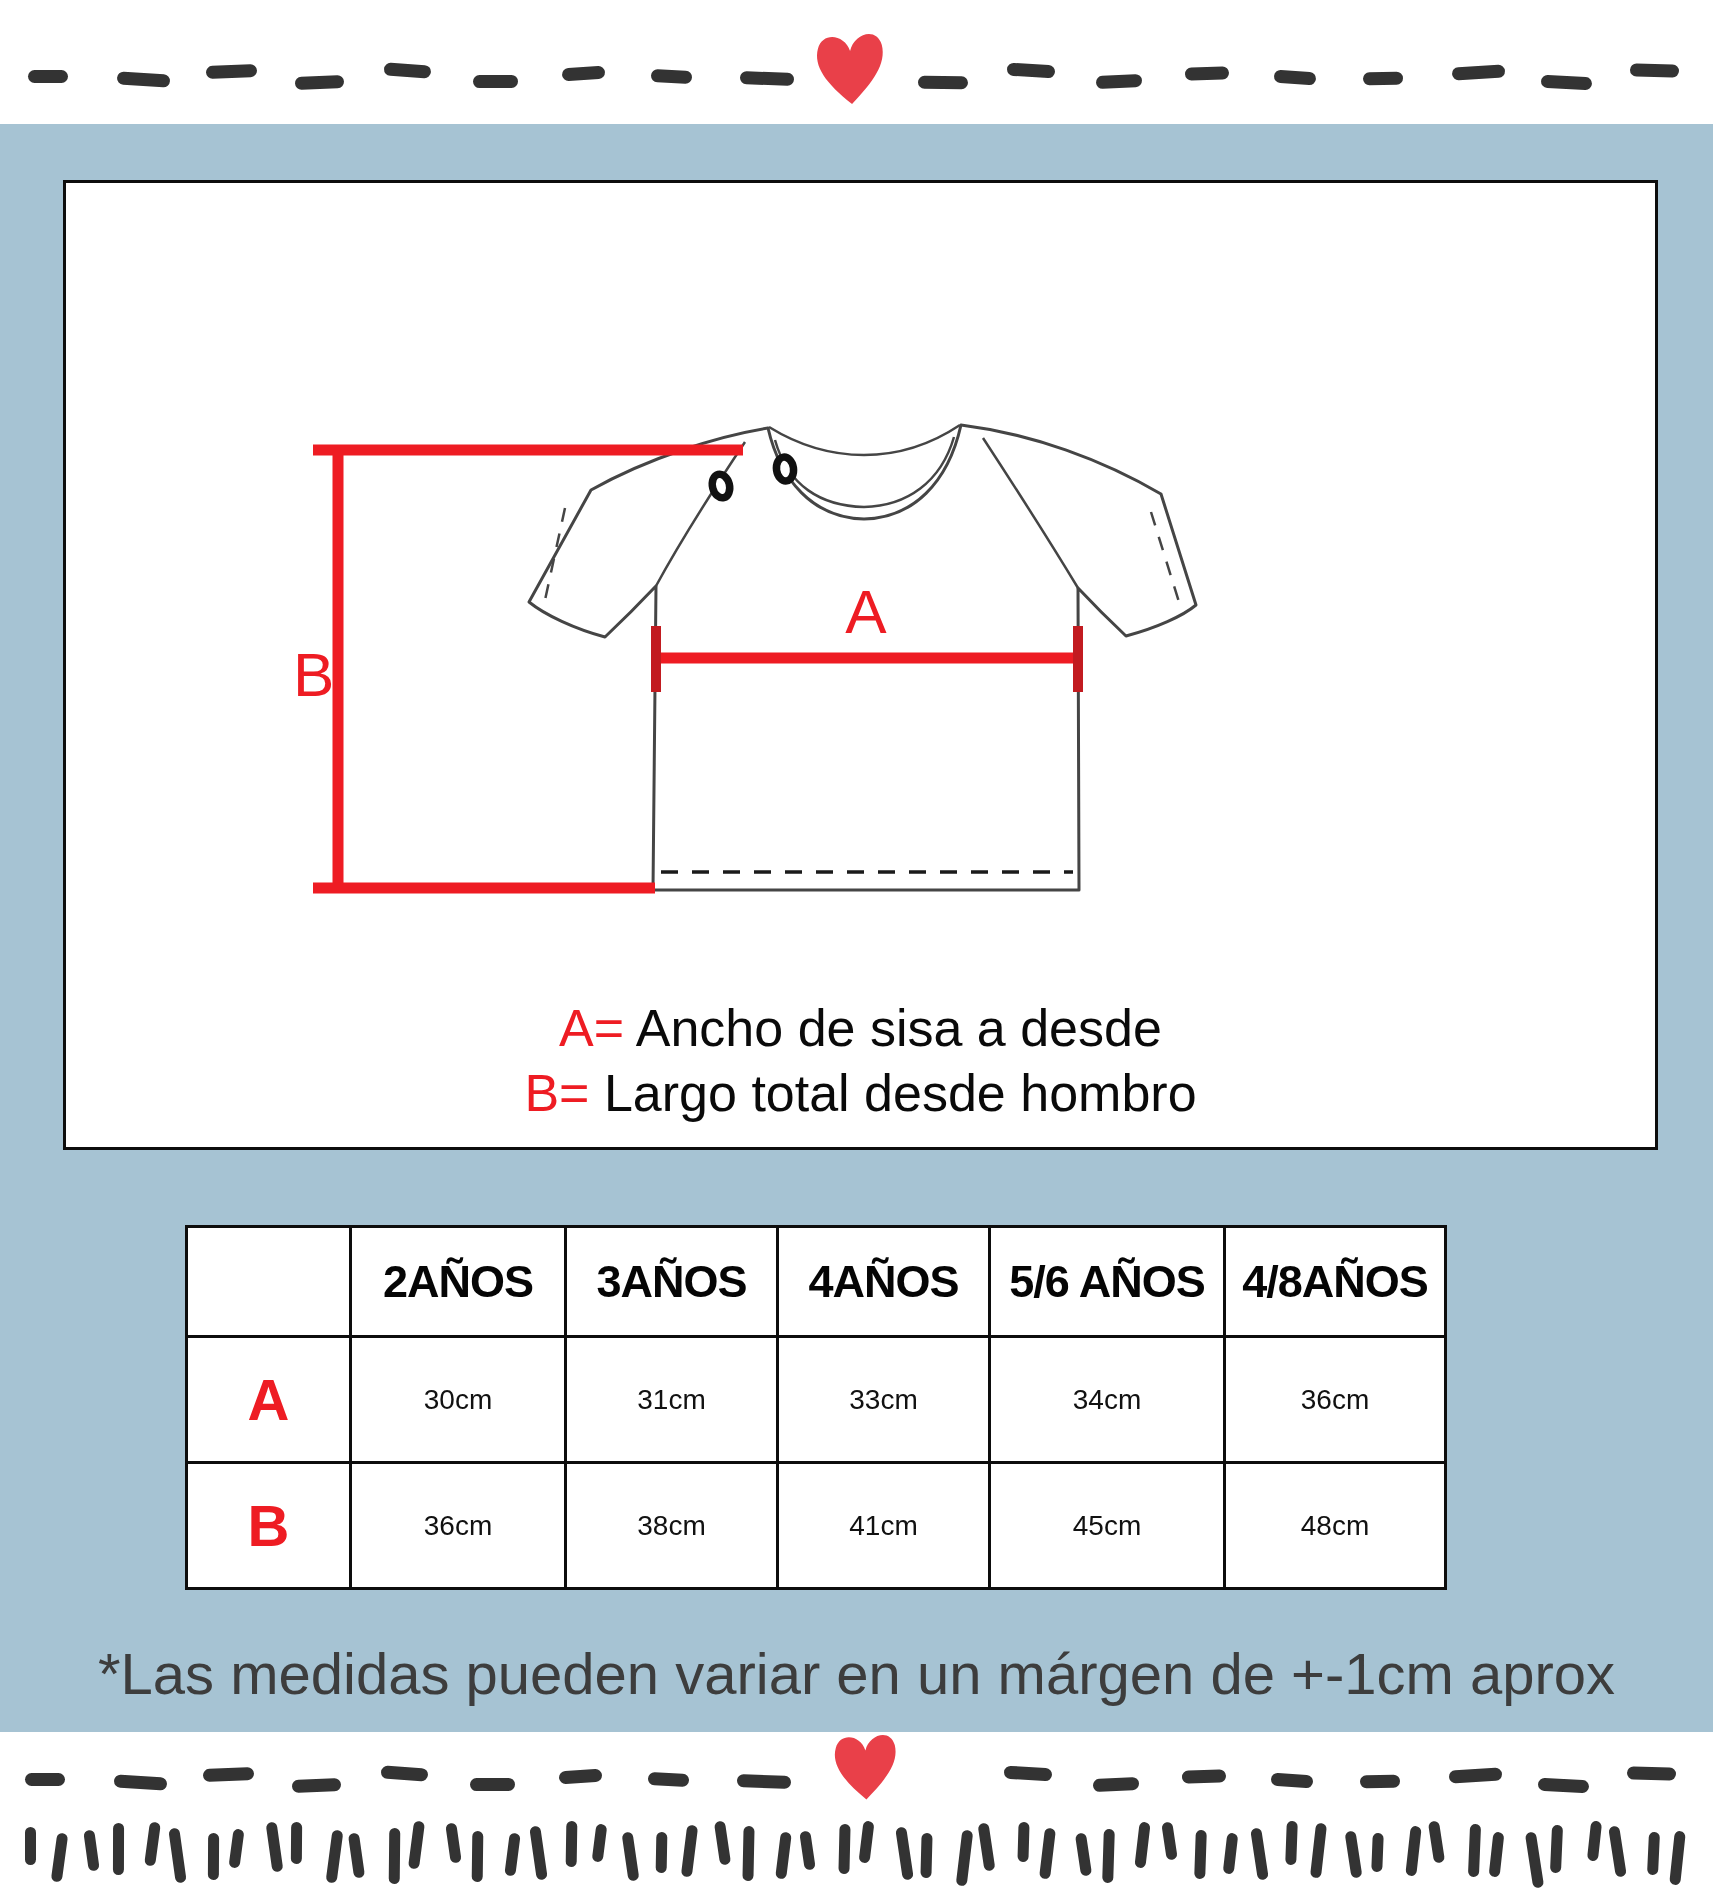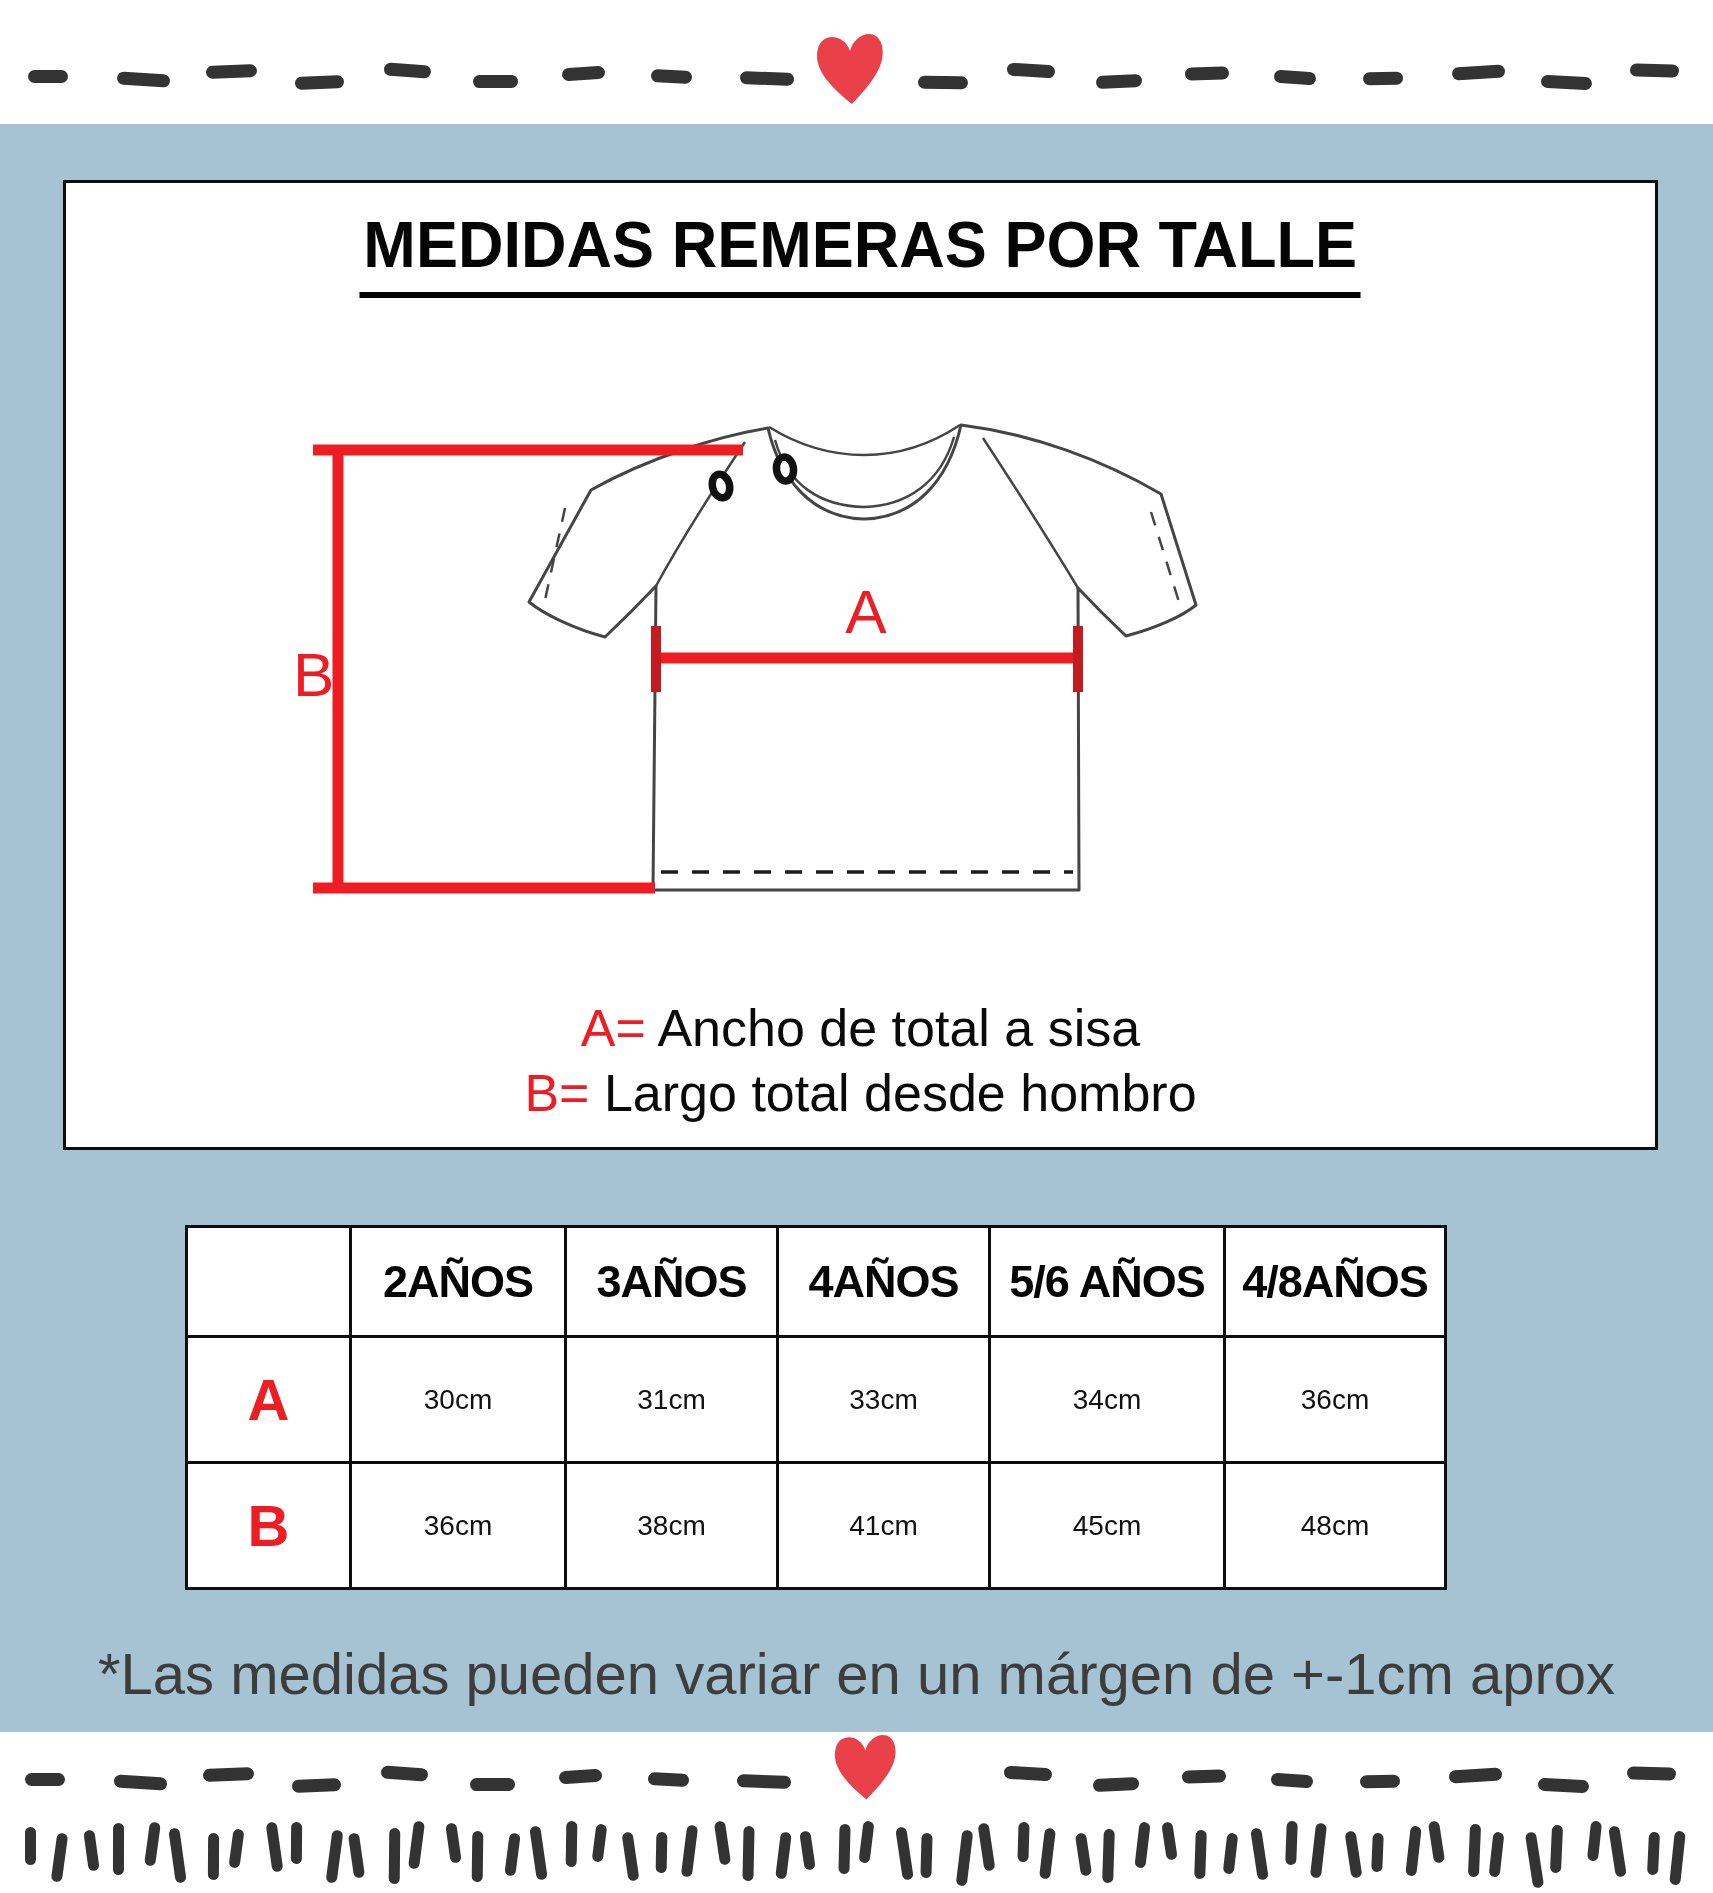--- a/index.html
+++ b/index.html
@@ -66,23 +66,20 @@
     <div class="dash" style="left: 1541px; top: 75.6426px; width: 51px; transform: rotate(3.09deg);"></div>
     <div class="dash" style="left: 1630px; top: 64.0269px; width: 49px; transform: rotate(1.4deg);"></div>
   </div>
 <svg class="heart" style="left:812px;top:20px;" width="78" height="98" viewBox="0 0 100 100">
   <path d="M50,27 C44,5 16,0 9,22 C2,44 17,67 49,95 C77,68 96,46 91,21 C85,-3 56,5 50,27 Z" fill="#e94049" transform="rotate(-3 50 50)"></path>
 </svg>
 
 <div id="panel"></div>
 
 <div id="card">
-  <div id="title-wrap">
-    <span id="title">MEDIDAS REMERAS POR TALLE</span>
-  </div>
 
   <svg id="shirt-svg" viewBox="0 0 940 500">
 
     <path d="M475,20 C425,28 355,50 298,82 L236,194 C252,207 282,221 312,229
              C330,212 346,196 363,178 L360,482 L786,482 L785,180
              C800,196 816,212 833,228 C863,220 890,208 903,197 L868,86
              C810,52 740,26 668,17 C655,75 620,110 571,111 C520,110 487,72 475,20 Z" fill="#ffffff" stroke="#454545" stroke-width="3" stroke-linejoin="round"></path>
 
     <path d="M476,19 C510,40 540,47 571,47 C610,47 640,35 667,17" fill="none" stroke="#454545" stroke-width="2.5"></path>
 
@@ -105,21 +102,21 @@
 
     <line x1="363" y1="250" x2="785" y2="250" stroke="#ee1c23" stroke-width="11"></line>
     <line x1="363" y1="218" x2="363" y2="284" stroke="#c21b20" stroke-width="10"></line>
     <line x1="785" y1="218" x2="785" y2="284" stroke="#c21b20" stroke-width="10"></line>
 
     <text x="573" y="225" text-anchor="middle" font-family="Liberation Sans, sans-serif" font-size="62" fill="#ee1c23">A</text>
     <text x="0" y="288" text-anchor="start" font-family="Liberation Sans, sans-serif" font-size="62" fill="#ee1c23">B</text>
   </svg>
 
   <div class="legend-line" id="legend-1">
-    <span class="legend-key">A=</span><span> Ancho de total a sisa</span>
+    <span class="legend-key">A=</span><span> Ancho de sisa a desde</span>
   </div>
   <div class="legend-line" id="legend-2">
     <span class="legend-key">B=</span><span> Largo total desde hombro</span>
   </div>
 </div>
 
 <table id="size-table">
   <tbody>
       <tr>
     <th class="c0"></th>

